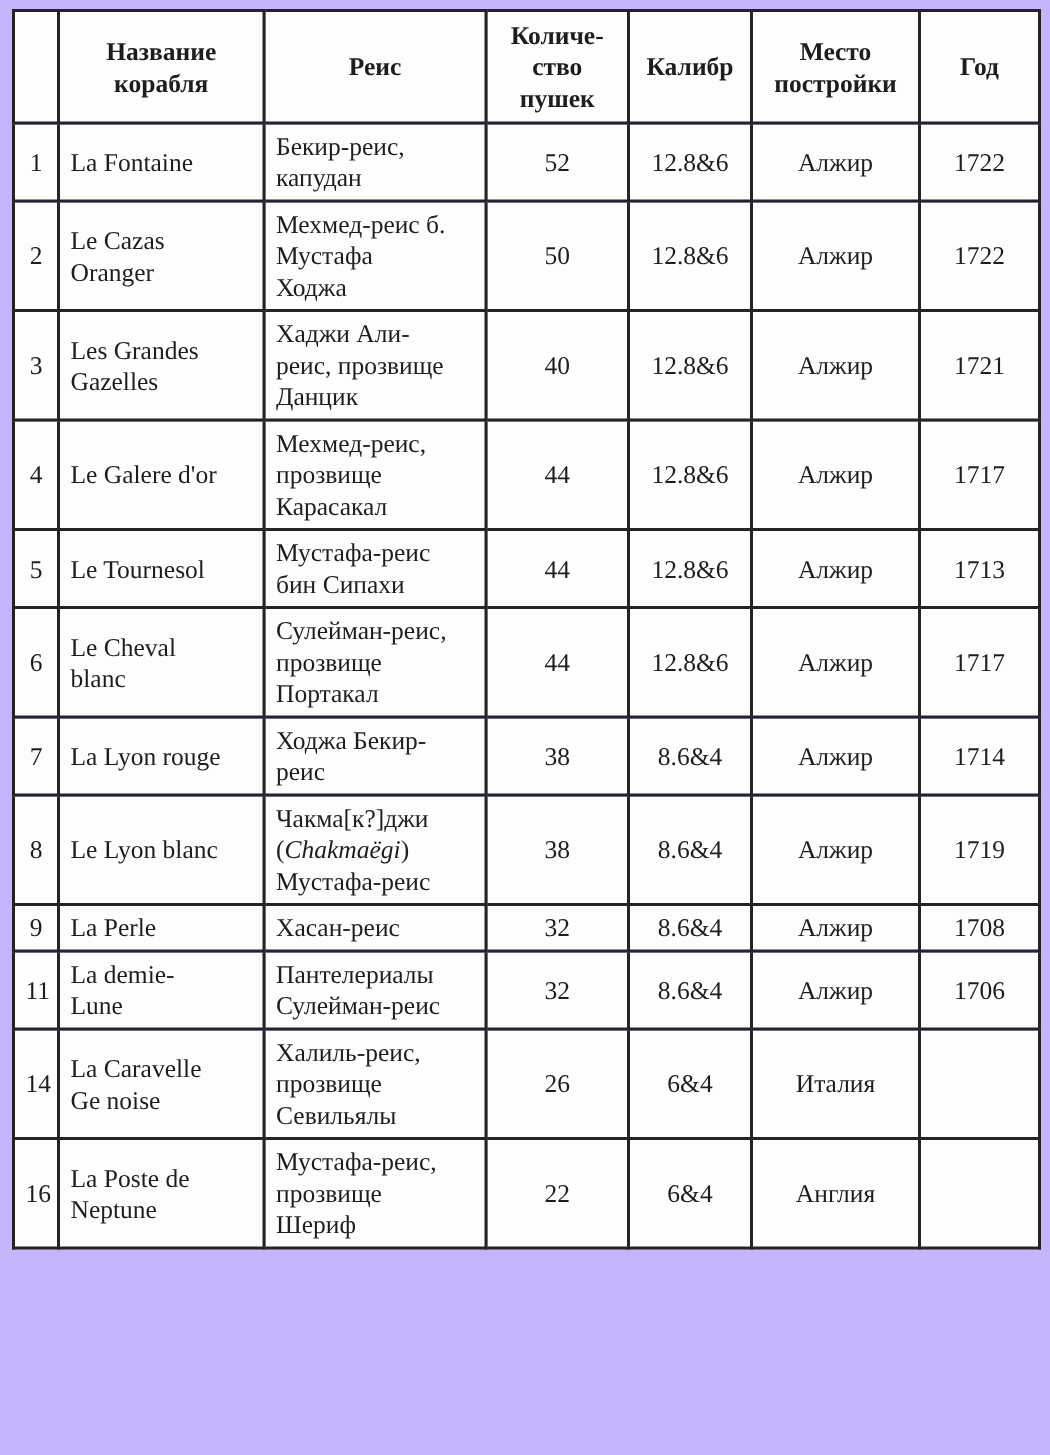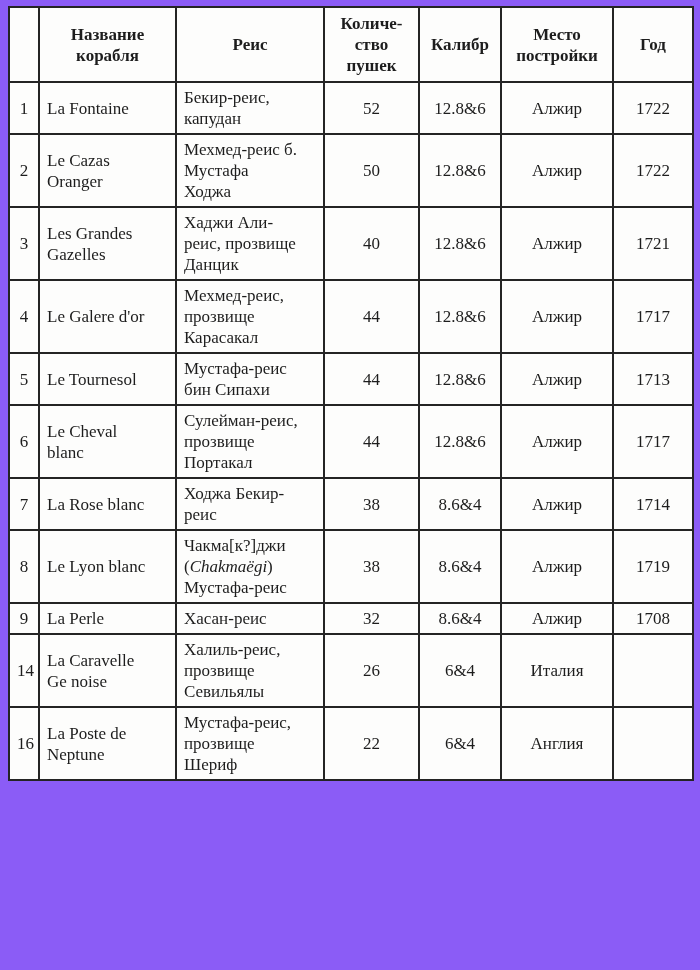--- a/index.html
+++ b/index.html
@@ -5,21 +5,21 @@
   html, body {
     margin: 0;
     padding: 0;
     background: #f7f7f5;
   }
   .page {
     width: 700px;
     height: 970px;
     box-sizing: border-box;
     padding: 6px 8px 0 8px;
-    background: #8b5cf6;
+    background: #c4b5fd;
     font-family: "Liberation Serif", "DejaVu Serif", serif;
     color: #1d1d1d;
     overflow: hidden;
   }
   table.ships {
     border-collapse: collapse;
     table-layout: fixed;
     width: 684px;
   }
   .ships th, .ships td {
@@ -137,21 +137,21 @@
           <td class="col-reis"><span>Сулейман-реис,
 прозвище
 Портакал</span></td>
           <td class="col-guns">44</td>
           <td class="col-caliber">12.8&amp;6</td>
           <td class="col-place">Алжир</td>
           <td class="col-year">1717</td>
         </tr>
         <tr>
           <td class="col-num">7</td>
-          <td class="col-name"><span>La Rose blanc</span></td>
+          <td class="col-name"><span>La Lyon rouge</span></td>
           <td class="col-reis"><span>Ходжа Бекир-
 реис</span></td>
           <td class="col-guns">38</td>
           <td class="col-caliber">8.6&amp;4</td>
           <td class="col-place">Алжир</td>
           <td class="col-year">1714</td>
         </tr>
         <tr>
           <td class="col-num">8</td>
           <td class="col-name"><span>Le Lyon blanc</span></td>
@@ -166,20 +166,31 @@
         <tr>
           <td class="col-num">9</td>
           <td class="col-name"><span>La Perle</span></td>
           <td class="col-reis"><span>Хасан-реис</span></td>
           <td class="col-guns">32</td>
           <td class="col-caliber">8.6&amp;4</td>
           <td class="col-place">Алжир</td>
           <td class="col-year">1708</td>
         </tr>
         <tr>
+          <td class="col-num">11</td>
+          <td class="col-name"><span>La demie-
+Lune</span></td>
+          <td class="col-reis"><span>Пантелериалы
+Сулейман-реис</span></td>
+          <td class="col-guns">32</td>
+          <td class="col-caliber">8.6&amp;4</td>
+          <td class="col-place">Алжир</td>
+          <td class="col-year">1706</td>
+        </tr>
+        <tr>
           <td class="col-num">14</td>
           <td class="col-name"><span>La Caravelle
 Ge noise</span></td>
           <td class="col-reis"><span>Халиль-реис,
 прозвище
 Севильялы</span></td>
           <td class="col-guns">26</td>
           <td class="col-caliber">6&amp;4</td>
           <td class="col-place">Италия</td>
           <td class="col-year"></td>

